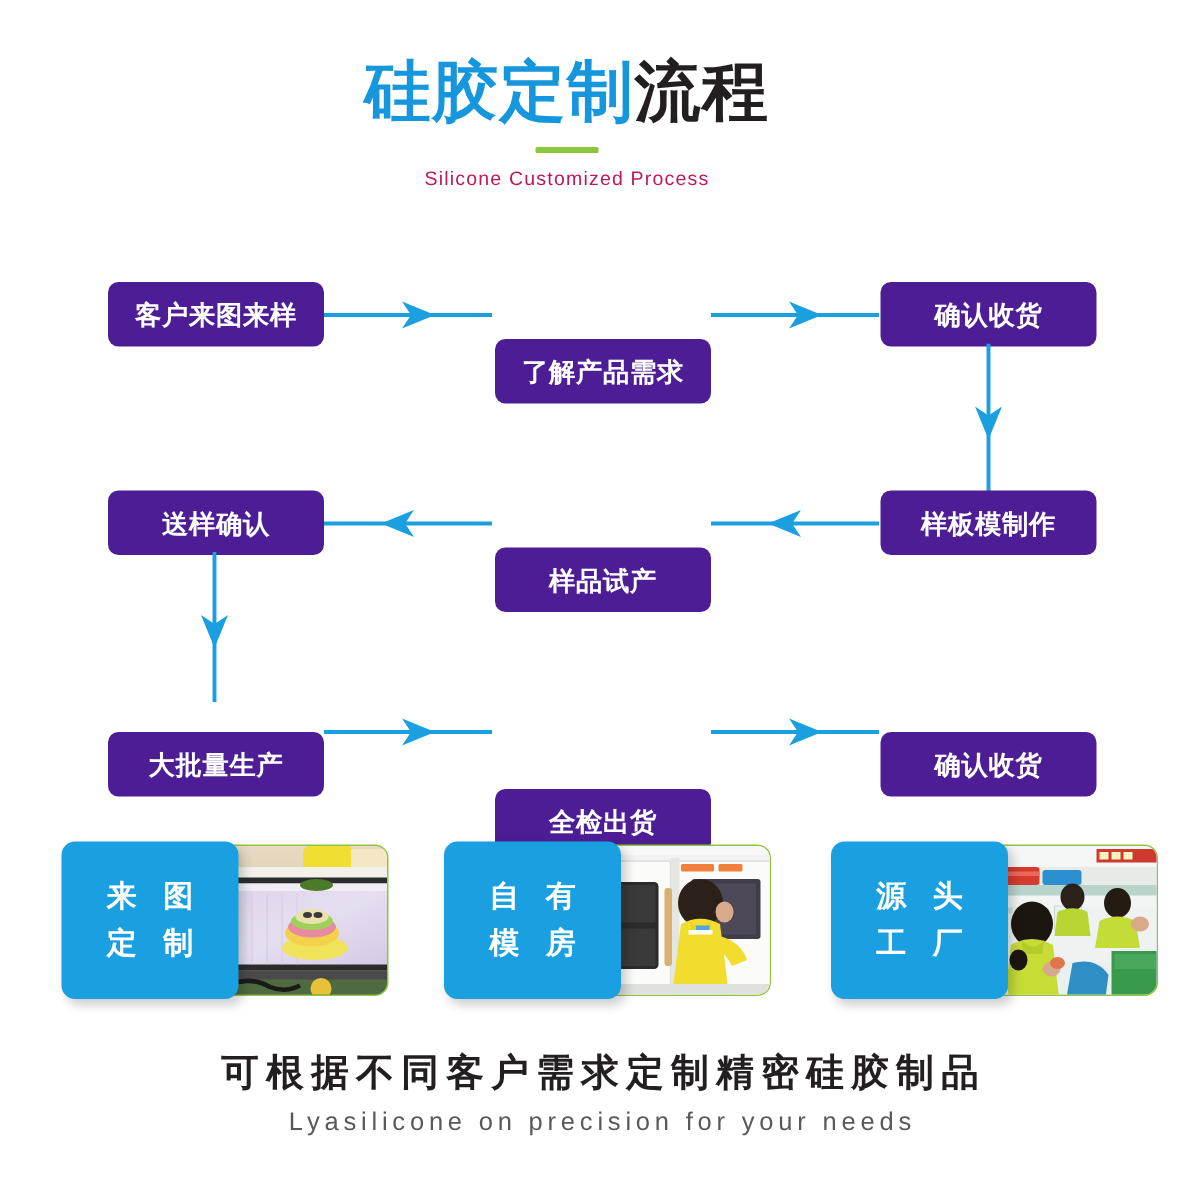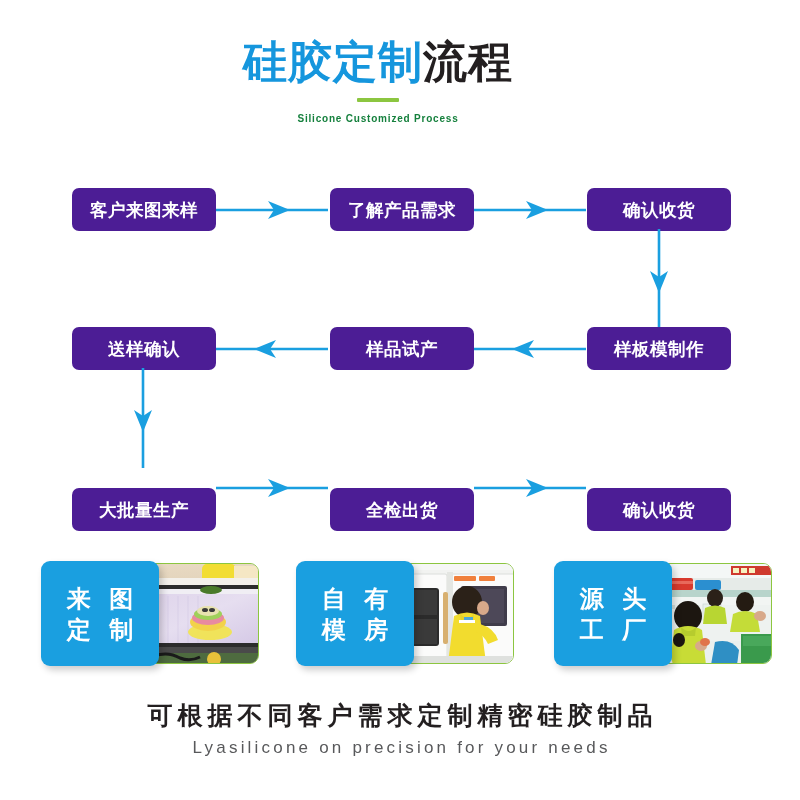--- a/index.html
+++ b/index.html
@@ -40,23 +40,23 @@
 
   .title-divider {
     width: 42px;
     height: 4px;
     background: #8cc640;
     margin: 8px auto 6px auto;
     border-radius: 1px;
   }
 
   .subtitle {
-    font-size: 10px;
-    font-weight: bold;
-    color: #15803d;
+    font-size: 13px;
+    font-weight: normal;
+    color: #be185d;
     letter-spacing: 0.8px;
     line-height: 22px;
     white-space: nowrap;
   }
 
   
   .flow {
     position: absolute;
     top: 0; left: 0;
     width: 800px; height: 800px;
@@ -80,21 +80,21 @@
     pointer-events: auto;
   }
 
   
   .row1 { top: 188px; }
   .row2 { top: 327px; }
   .row3 { top: 488px; }
 
   
   .col1 { left: 72px; }
-  .col2 { left: 330px; }
+  .col2 { left: 330px; margin-top: 38px; }
   .col3 { left: 587px; }
 
   
   .h-conn {
     position: absolute;
     height: 22px;
     width: 112px;
     pointer-events: none;
   }
   .h-conn.r1 { top: 199px; }
@@ -153,21 +153,21 @@
     width: 118px;
     height: 105px;
     background: #1a9fe0;
     border-radius: 9px;
     box-shadow: 3px 4px 7px rgba(0,0,0,0.20);
     display: flex;
     flex-direction: column;
     align-items: center;
     justify-content: center;
     color: #ffffff;
-    font-size: 24px;
+    font-size: 20px;
     font-weight: bold;
     line-height: 31px;
     letter-spacing: 6px;
     text-indent: 6px;
     z-index: 2;
   }
 
   
   .footer {
     position: absolute;

